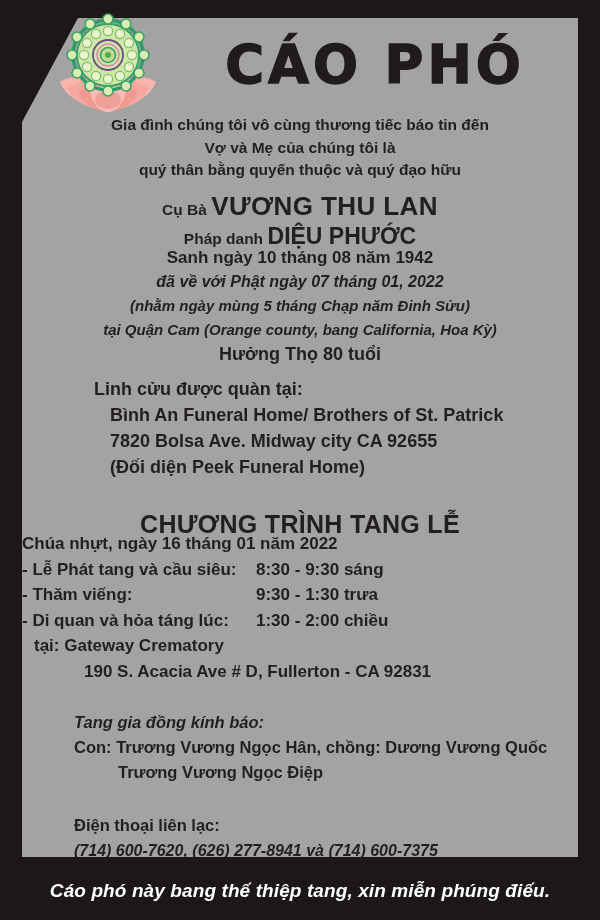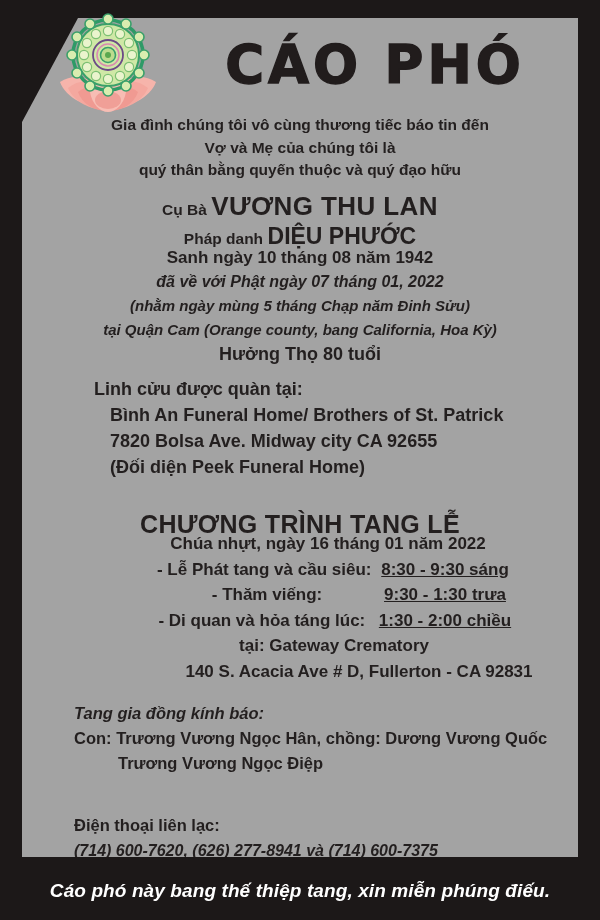--- a/index.html
+++ b/index.html
@@ -105,44 +105,43 @@
     font-size: 25px;
     line-height: 30px;
     font-weight: 700;
     letter-spacing: .3px;
     margin-top: 18px;
   }
 
   
   .sched {
     top: 513px;
-    padding-left: 56px;
-    box-sizing: border-box;
-    text-align: center;
+    box-sizing: border-box;
+    text-align: left;
     font-size: 17px;
     line-height: 25.5px;
     font-weight: 700;
   }
   .sched .row { display: block; white-space: nowrap; }
   .sched .lbl { display: inline-block; width: 234px; }
-  .sched .val { display: inline-block; text-decoration: underline; }
+  .sched .val { display: inline-block; }
   .sched .sub { display: block; padding-left: 12px; }
   .sched .sub2 { display: block; padding-left: 62px; }
 
   
   .family {
     top: 683px;
     padding-left: 52px;
     box-sizing: border-box;
     text-align: left;
     font-size: 16.5px;
     line-height: 25px;
     font-weight: 700;
   }
-  .family .hd { font-style: italic; display: block; }
+  .family .hd { font-style: italic; display: block; margin-top: 9px; }
   .family .ln { display: block; }
   .family .ind2 { display: block; padding-left: 44px; }
 
   
   .phones {
     top: 795px;
     padding-left: 52px;
     box-sizing: border-box;
     text-align: left;
     font-size: 16.5px;
@@ -218,21 +217,21 @@
         <span class="lbl">- Lễ Phát tang và cầu siêu:</span><span class="val">8:30 - 9:30 sáng</span>
       </span>
       <span class="row">
         <span class="lbl">- Thăm viếng:</span><span class="val">9:30 - 1:30 trưa</span>
       </span>
       <span class="row">
         <span class="lbl">- Di quan và hỏa táng lúc:</span><span class="val">1:30 - 2:00 chiều</span>
       </span>
 
       <span class="sub">tại:  Gateway Crematory</span>
-      <span class="sub2">140 S. Acacia Ave # D,  Fullerton - CA 92831</span>
+      <span class="sub2">190 S. Acacia Ave # D,  Fullerton - CA 92831</span>
     </div>
 
     <div class="blk family">
       <span class="hd">Tang gia đồng kính báo:</span>
       <span class="ln">Con: Trương Vương Ngọc Hân, chồng: Dương Vương Quốc</span>
       <span class="ind2">Trương Vương Ngọc Điệp</span>
     </div>
 
     <div class="blk phones">
       <span class="ln">Điện thoại liên lạc:</span>

